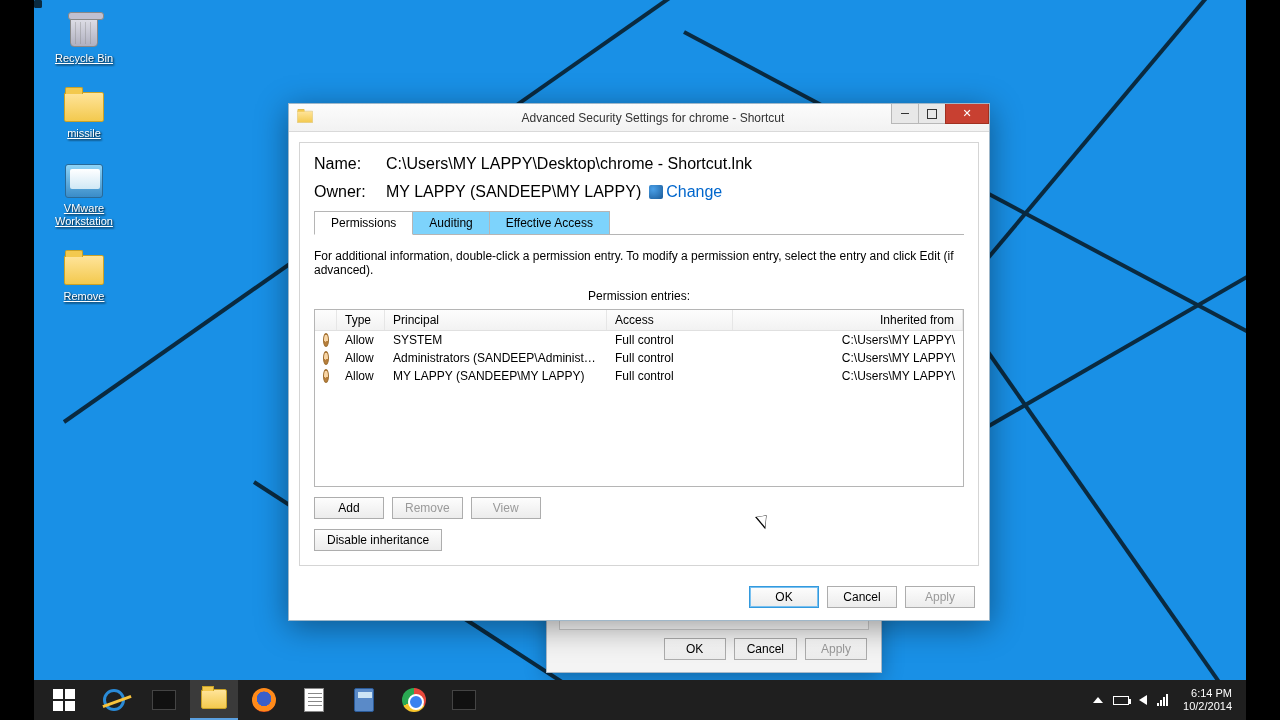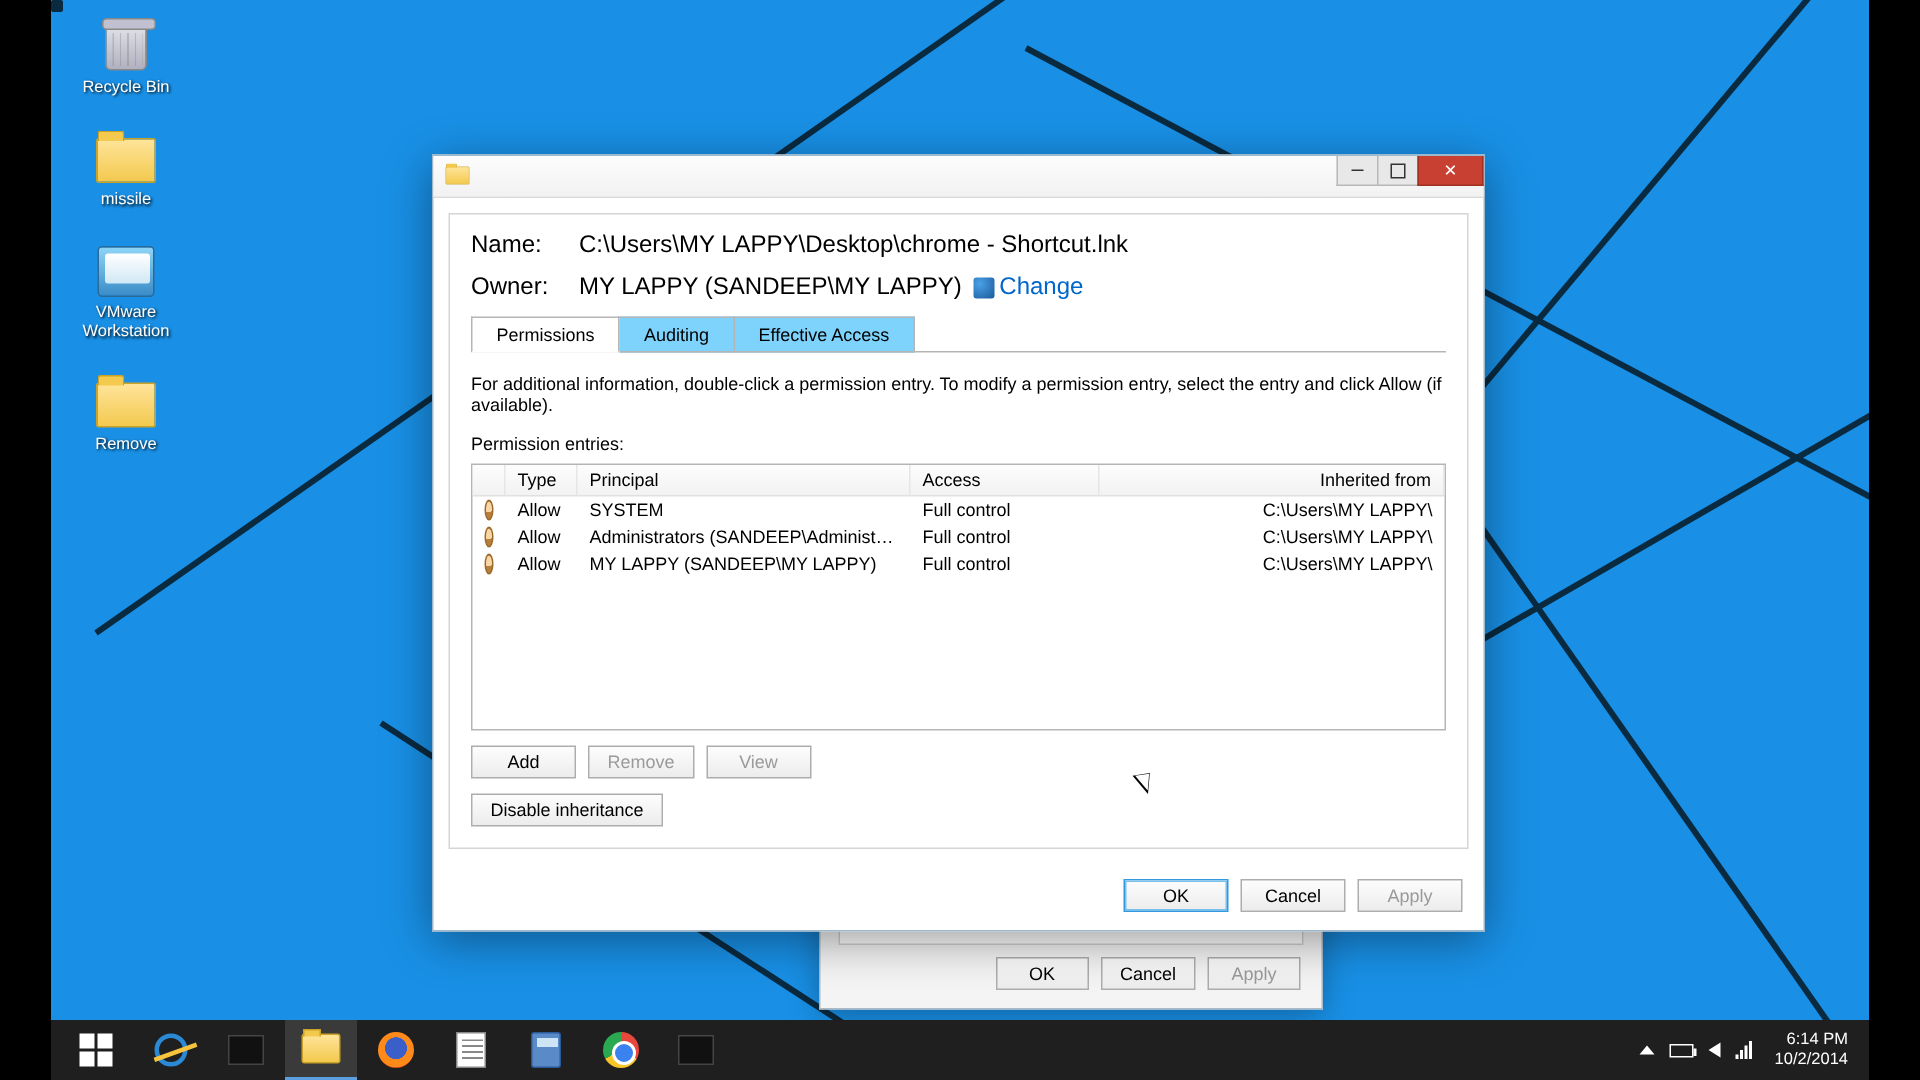--- a/index.html
+++ b/index.html
@@ -21,21 +21,21 @@
 .wl2 { width: 900px; height: 4px; top: 130px; left: 800px; transform: rotate(55deg); }
 .wl3 { width: 900px; height: 4px; top: 420px; left: 30px; transform: rotate(-35deg); }
 .wl4 { width: 900px; height: 4px; top: 480px; left: 220px; transform: rotate(33deg); }
 .wl5 { width: 800px; height: 4px; top: 600px; left: 650px; transform: rotate(-30deg); }
 .wl6 { width: 800px; height: 4px; top: 380px; left: 850px; transform: rotate(-50deg); }
 
 
 .desktop-icons { position: absolute; top: 8px; left: 10px; width: 90px; }
 .dicon { width: 80px; text-align: center; margin-bottom: 18px; cursor: pointer; }
 .dicon .dimg { width: 42px; height: 42px; margin: 0 auto 2px; display: flex; align-items: center; justify-content: center; font-size: 32px; }
-.dicon .dt { color: #fff; font-size: 11px; text-shadow: 1px 1px 2px #000; line-height: 13px; }
+.dicon .dt { color: #fff; font-size: 11px; text-shadow: 1px 1px 2px #000; line-height: 13px; text-decoration: underline; }
 .bin-body { width: 28px; height: 30px; background: linear-gradient(#e0e0e8,#b0b0c0); border: 1px solid #888; border-radius: 0 0 4px 4px; margin: 6px auto 0; position: relative; }
 .bin-body::before { content: ""; position: absolute; top: -6px; left: -3px; width: 34px; height: 6px; background: #c0c0d0; border: 1px solid #888; border-radius: 3px; }
 .bin-body::after { content: ""; position: absolute; top: 4px; left: 4px; width: 20px; height: 22px; background: repeating-linear-gradient(90deg,#888 0 1px, transparent 1px 5px); opacity: .4; }
 
 .folder-body { width: 40px; height: 30px; background: linear-gradient(#ffe49a,#f3c94e); border: 1px solid #c9a227; border-radius: 2px; position: relative; margin: 6px auto 0; }
 .folder-body::before { content:""; position:absolute; top:-6px; left:0; width:16px; height:6px; background:#f3c94e; border:1px solid #c9a227; border-bottom:none; border-radius:2px 2px 0 0; }
 
 .vm-body { width: 38px; height: 34px; background: linear-gradient(#8ed4f7,#3a8cc8); border: 1px solid #2a6a98; border-radius: 3px; margin: 4px auto 0; position: relative; }
 .vm-body::after { content: ""; position: absolute; top: 4px; left: 4px; width: 30px; height: 20px; background: linear-gradient(#fff,#d0e8f5); border-radius: 2px; }
 
@@ -65,21 +65,21 @@
 .change-link { color: #0066cc; margin-left: 8px; cursor: pointer; display:inline-flex; align-items:center; gap:3px; }
 .shield-icon { width:14px; height:14px; display:inline-block; background: radial-gradient(circle at 30% 30%, #4aa0e8, #1a5a98); border-radius:2px; }
 
 
 .tabs { display:flex; margin-top: 6px; }
 .tab { padding: 4px 16px; font-size: 12px; border: 1px solid #b5b5b5; background: #7dd3fc; margin-right: -1px; cursor:pointer; }
 .tab.active { background: #fff; border-bottom-color: #fff; position: relative; z-index: 2; }
 .tab-panel { border-top: 1px solid #b5b5b5; margin-top:-1px; padding-top: 14px; }
 
 .info-text { font-size: 12px; margin-bottom: 12px; }
-.sublabel { font-size: 12px; margin-bottom: 6px; }
+.sublabel { font-size: 12px; margin-bottom: 6px; text-align: center; }
 
 .perm-table { border: 1px solid #b5b5b5; height: 178px; font-size: 12px; background:#fff; overflow:hidden; }
 .perm-head { display:flex; background: linear-gradient(#fdfdfd,#f2f2f2); border-bottom: 1px solid #e0e0e0; }
 .perm-head > div { padding: 3px 8px; border-right: 1px solid #e6e6e6; }
 .perm-row { display:flex; padding: 1px 0; align-items:center; cursor:pointer; }
 .perm-row > div { padding: 1px 8px; white-space:nowrap; overflow:hidden; text-overflow:ellipsis; }
 .c-ic { width: 22px; flex:none; display:flex; justify-content:center; }
 .c-type { width: 48px; flex:none; }
 .c-prin { width: 222px; flex:none; }
 .c-acc  { width: 126px; flex:none; }
@@ -195,20 +195,21 @@
       <button class="wbtn">Cancel</button>
       <button class="wbtn" disabled="">Apply</button>
     </div>
   </div>
 
   <div class="window" style="top:103px; left:254px; width:702px;">
     <div class="titlebar">
       <span class="ticon">
           <span class="folder-body" style="transform:scale(.4);display:block;margin:-8px 0 0 -10px"></span>
         </span>
+      <span class="ttitle">Advanced Security Settings for chrome - Shortcut</span>
       <div class="winbtns">
         <div class="winbtn min"></div>
         <div class="winbtn max"></div>
         <div class="winbtn close"></div>
       </div>
     </div>
 
     <div class="dlg-inner">
       <div class="field-row">
         <span class="lbl">Name:</span>
@@ -223,21 +224,21 @@
         </span>
       </div>
 
       <div class="tabs">
         <div class="tab active">Permissions</div>
         <div class="tab">Auditing</div>
         <div class="tab">Effective Access</div>
       </div>
 
       <div class="tab-panel">
-        <div class="info-text">For additional information, double-click a permission entry. To modify a permission entry, select the entry and click Allow (if available).</div>
+        <div class="info-text">For additional information, double-click a permission entry. To modify a permission entry, select the entry and click Edit (if advanced).</div>
         <div class="sublabel">Permission entries:</div>
 
         <div class="perm-table">
           <div class="perm-head">
             <div class="c-ic"></div>
             <div class="c-type">Type</div>
             <div class="c-prin">Principal</div>
             <div class="c-acc">Access</div>
             <div class="c-inh">Inherited from</div>
           </div>

